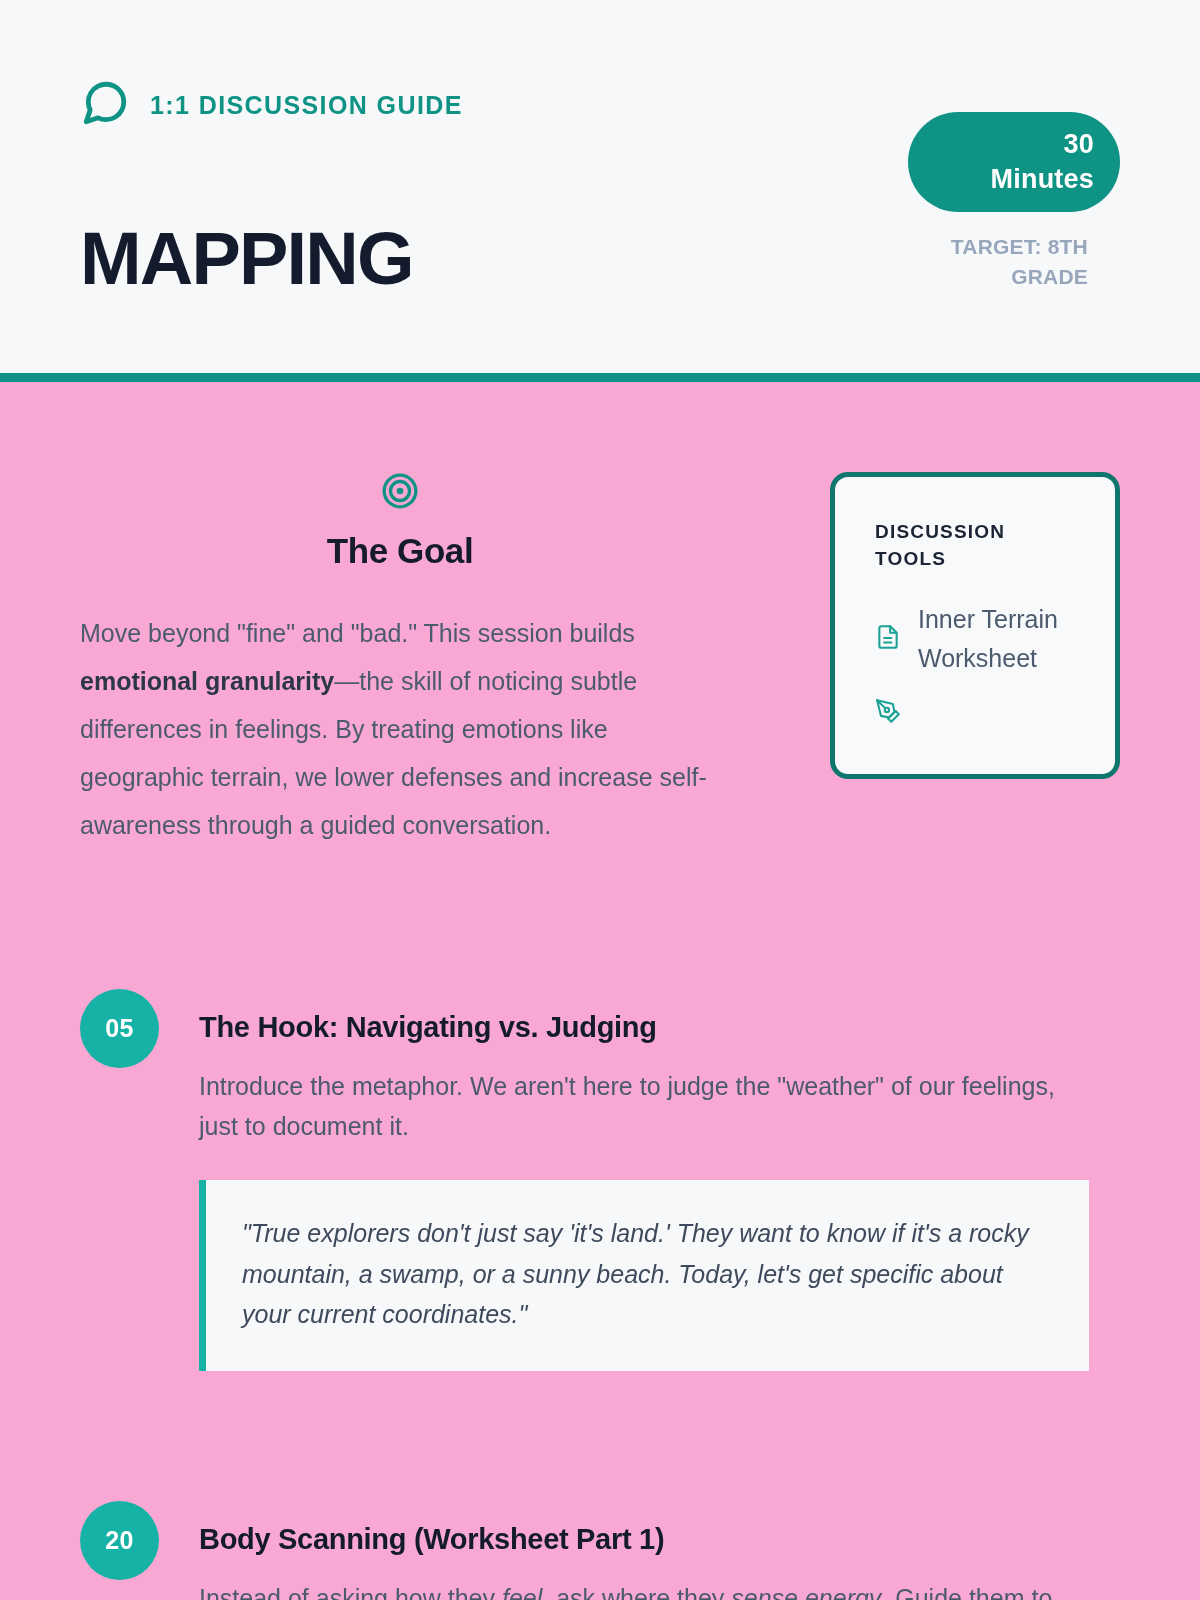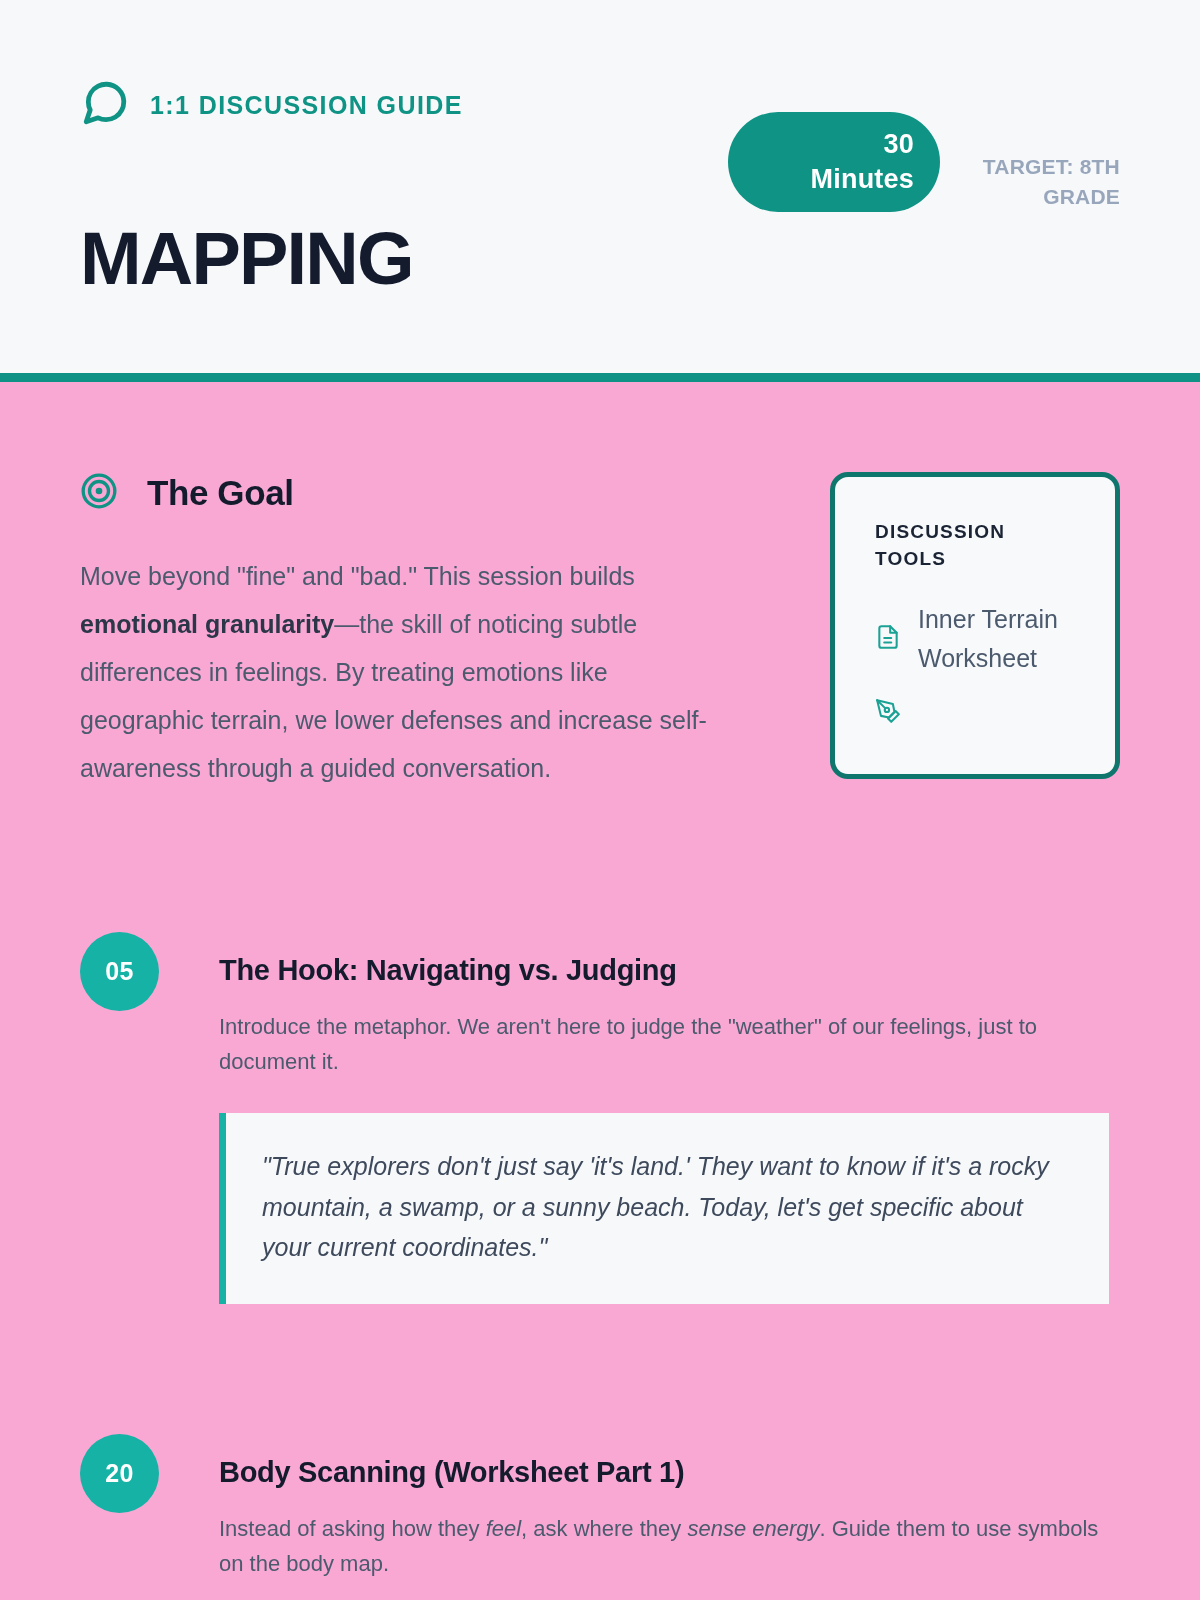--- a/index.html
+++ b/index.html
@@ -57,22 +57,21 @@
     font-size: 74px;
     line-height: 0.98;
     font-weight: bold;
     letter-spacing: -1.8px;
     text-transform: uppercase;
     max-width: 560px;
   }
 
   .header-right {
     display: flex;
-    flex-direction: row;
-    align-items: flex-end;
+    flex-direction: column;
     padding-top: 34px;
   }
 
   .duration-pill {
     background: #0E9384;
     color: #ffffff;
     border-radius: 999px;
     width: 212px;
     height: 100px;
     display: flex;
@@ -114,22 +113,23 @@
     justify-content: space-between;
     align-items: flex-start;
     padding-top: 90px;
   }
 
   .goal-col { width: 640px; }
 
   .goal-head {
     display: flex;
     align-items: center;
-    gap: 29px;
+    gap: 17px;
     margin-bottom: 38px;
+    flex-direction: column;
   }
 
   .goal-title {
     color: #141B2D;
     font-size: 35px;
     font-weight: bold;
     letter-spacing: -0.4px;
   }
 
   .goal-text {
@@ -174,21 +174,21 @@
     font-size: 25px;
     line-height: 1.55;
   }
 
   
   .steps { padding-top: 140px; }
 
   .step {
     display: flex;
     align-items: flex-start;
-    gap: 60px;
+    gap: 40px;
     margin-bottom: 130px;
   }
   .step:last-child { margin-bottom: 0; }
 
   .step-num {
     flex: 0 0 auto;
     width: 79px;
     height: 79px;
     border-radius: 50%;
     background: #16B2A6;
@@ -206,21 +206,21 @@
   .step-title {
     color: #141B2D;
     font-size: 29px;
     font-weight: bold;
     letter-spacing: -0.3px;
     margin-bottom: 22px;
   }
 
   .step-desc {
     color: #4C5A6E;
-    font-size: 22px;
+    font-size: 25px;
     line-height: 1.6;
     max-width: 890px;
   }
   .step-desc i { font-style: italic; }
 
   .quote {
     margin-top: 34px;
     background: #F6F8FA;
     border-left: 7px solid #16B2A6;
     padding: 33px 36px 36px 36px;

